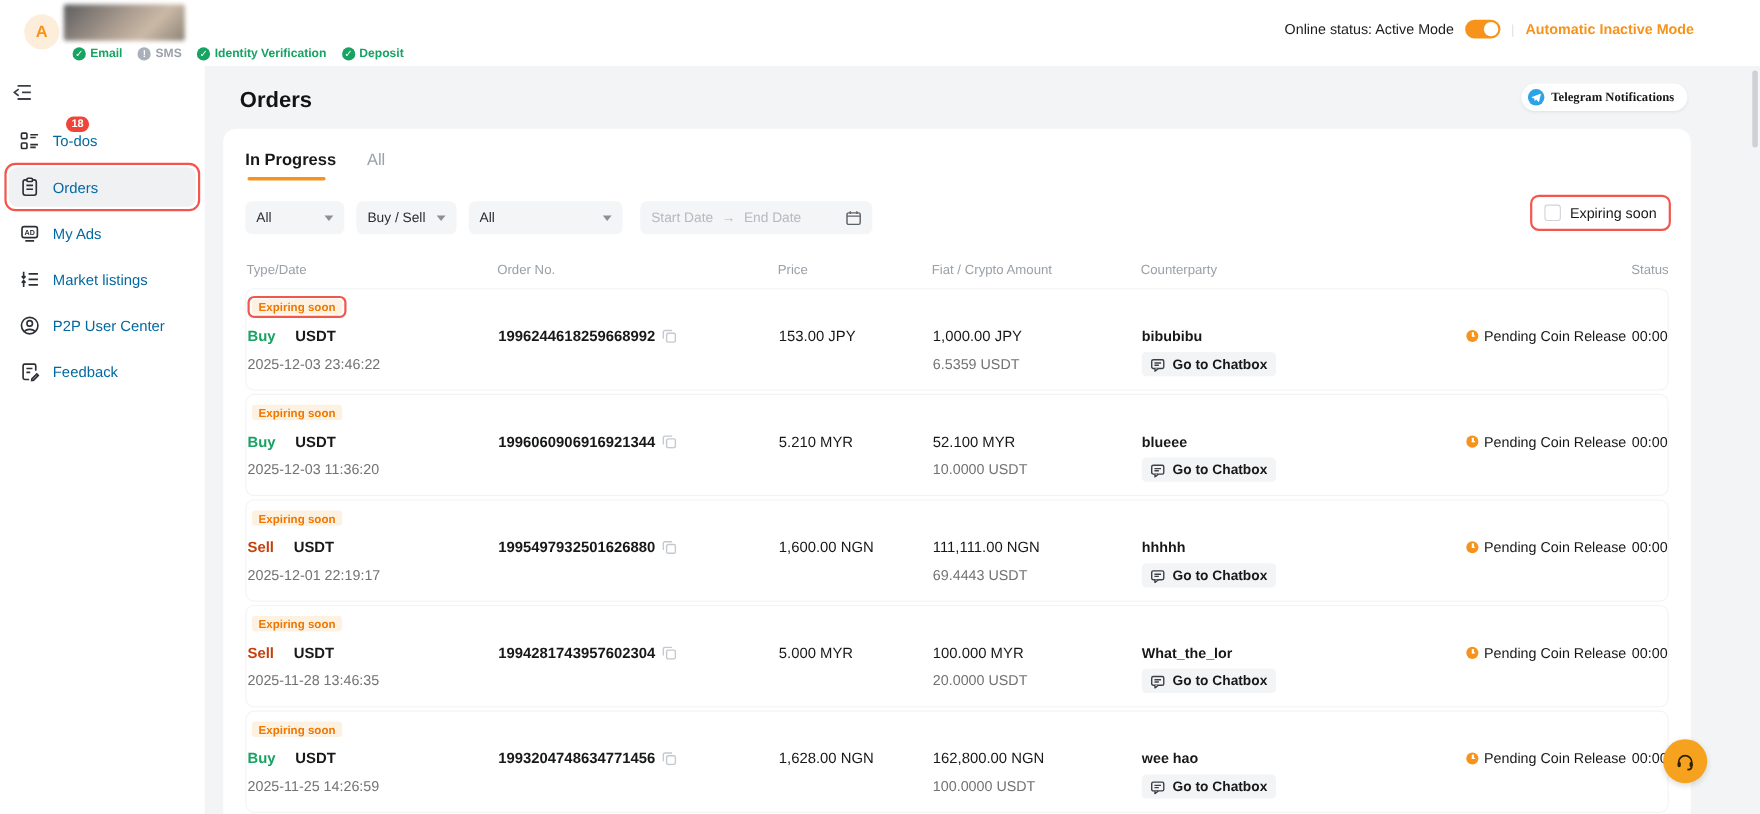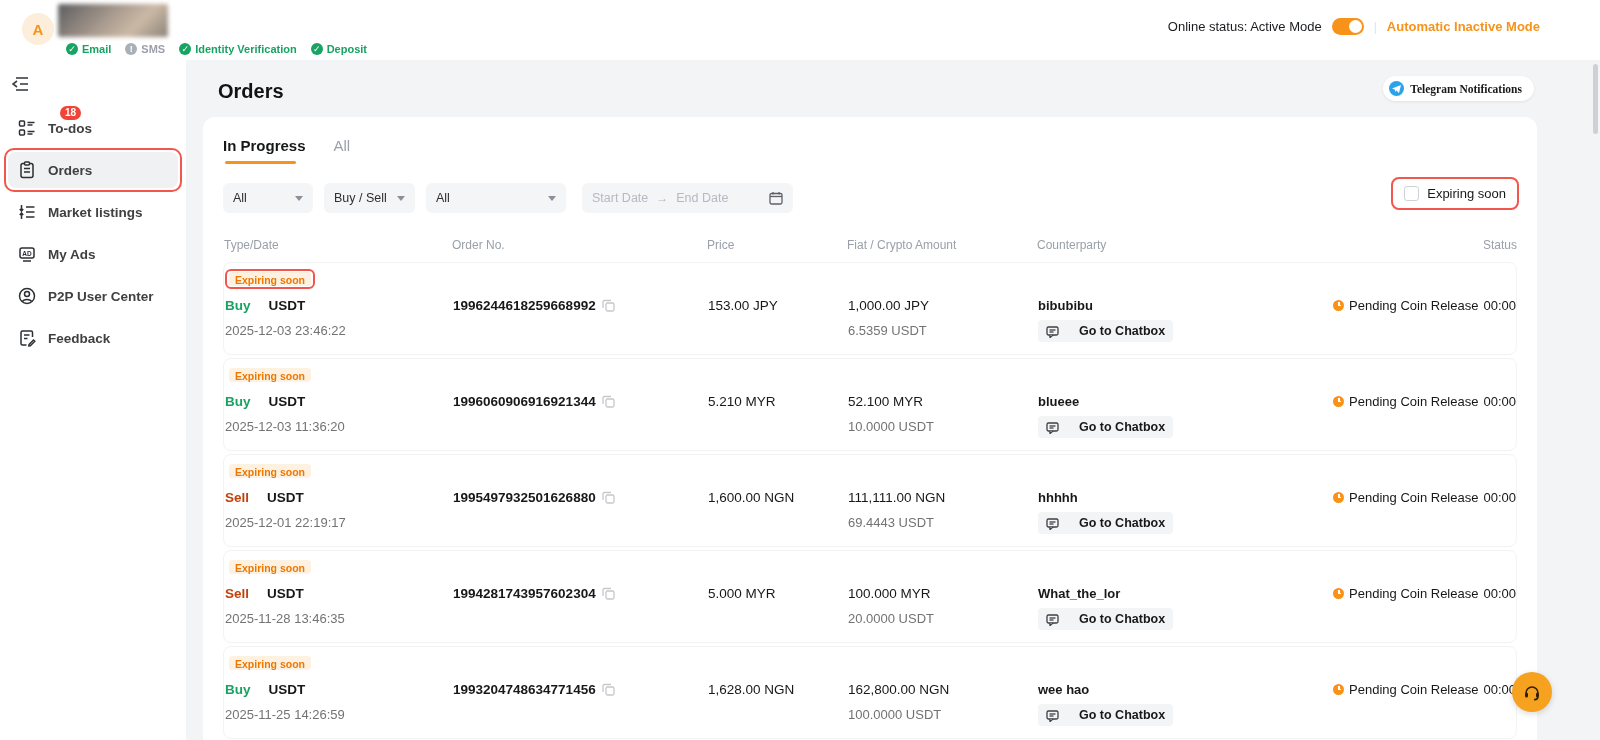--- a/index.html
+++ b/index.html
@@ -31,21 +31,21 @@
   .auto-inactive { color:#f7931a; font-weight:700; font-size:13px; cursor:pointer; }
 
   
   .sidebar { position:absolute; left:0; top:60px; width:186px; height:680px; background:#fff; z-index:4; }
   .collapse-btn { margin:16px 0 18px 12px; width:18px; height:16px; cursor:pointer; color:#3c4046; }
   .side-item { position:relative; display:flex; align-items:center; gap:12px; margin:6px 8px;
     padding:9px 10px; border-radius:8px; cursor:pointer; }
   .side-item.active { background:#f0f1f3; }
   .side-icon { width:18px; height:18px; color:#2c2f33; flex:0 0 18px; }
   .side-icon svg { width:18px; height:18px; display:block; }
-  .side-label { font-size:13.5px; color:#404040; font-weight:700; white-space:nowrap; }
+  .side-label { font-size:13.5px; color:#0369a1; font-weight:400; white-space:nowrap; }
   .side-badge { position:absolute; left:52px; top:-4px; background:#f04438; color:#fff; font-size:10px;
     font-weight:700; border-radius:9px; padding:2px 5px; line-height:10px; }
   .annot-orders { position:absolute; left:-4px; top:-4px; right:-4px; bottom:-4px;
     border:2.5px solid #f2564d; border-radius:10px; pointer-events:none; }
 
   
   .main { position:absolute; left:186px; top:60px; width:1414px; height:680px; }
   .page-title { position:absolute; left:32px; top:20px; font-size:20px; font-weight:700; color:#121314; }
   .tg-btn { position:absolute; right:66px; top:16px; height:25px; background:#fff; border:none;
     border-radius:13px; display:flex; align-items:center; gap:6px; padding:0 12px 0 6px;
@@ -98,21 +98,21 @@
   .row-cols { display:flex; align-items:flex-start; }
   .l1 { height:22px; display:flex; align-items:center; font-size:13.5px; }
   .l2 { height:22px; display:flex; align-items:center; font-size:13px; color:#737373; margin-top:3px; }
   .side-buy { color:#17a362; font-weight:700; }
   .side-sell { color:#c2410c; font-weight:700; }
   .asset { font-weight:700; margin-left:18px;text-align:center; }
   .orderno { font-weight:700; font-size:13.5px; }
   .copy-icon { margin-left:6px; color:#c4c9cf; cursor:pointer; display:inline-flex; }
   .copy-icon svg { width:13px; height:13px; }
   .cp-name { font-weight:700; font-size:13px; }
-  .chatbox-btn { margin-top:4px; display:inline-flex; align-items:center; gap:20px; border:none;
+  .chatbox-btn { margin-top:4px; display:inline-flex; align-items:center; gap:7px; border:none;
     background:#f3f4f6; border-radius:4px; padding:4px 8px; font-size:12.5px; font-weight:700;
     color:#17181a; cursor:pointer; font-family:inherit; }
   .chat-icon svg { width:13px; height:13px; display:block; color:#3c4046; }
   .col-status .l1 { justify-content:flex-end; gap:5px; font-size:13px; }
   .clock-icon { width:11px; height:11px; border-radius:50%; background:#f7931a; position:relative; flex:0 0 11px; }
   .clock-icon::after { content:""; position:absolute; left:5px; top:2px; width:1.5px; height:4px; background:#fff; }
   .clock-icon::before { content:""; position:absolute; left:5px; top:5px; width:3px; height:1.5px; background:#fff; }
 
   
   .support-fab { position:absolute; left:1512px; top:672px; width:40px; height:40px; border-radius:50%;
@@ -192,39 +192,39 @@
         <line x1="6" y1="7.5" x2="12" y2="7.5"></line>
           <line x1="6" y1="11" x2="12" y2="11"></line>
       </svg>
     </span>
     <span class="side-label">Orders</span>
   </div>
 
   <div class="side-item">
     <span class="side-icon">
       <svg viewBox="0 0 18 18" fill="none" stroke="currentColor" stroke-width="1.5">
+        <rect x="2" y="3" width="14" height="10" rx="2"></rect>
+        <text x="9" y="10.5" font-size="6.5" font-weight="bold" text-anchor="middle" stroke="none" fill="currentColor">AD</text>
+        <line x1="5" y1="16" x2="13" y2="16"></line>
+      </svg>
+    </span>
+    <span class="side-label">My Ads</span>
+  </div>
+
+  <div class="side-item">
+    <span class="side-icon">
+      <svg viewBox="0 0 18 18" fill="none" stroke="currentColor" stroke-width="1.5">
         <line x1="8" y1="4" x2="16.5" y2="4"></line>
           <line x1="8" y1="9" x2="16.5" y2="9"></line>
           <line x1="8" y1="14" x2="16.5" y2="14"></line>
         <path d="M3.5 2 L3.5 8 M1.8 6 L3.5 8 L5.2 6"></path>
         <path d="M3.5 16 L3.5 10 M1.8 12 L3.5 10 L5.2 12"></path>
       </svg>
     </span>
     <span class="side-label">Market listings</span>
-  </div>
-
-  <div class="side-item">
-    <span class="side-icon">
-      <svg viewBox="0 0 18 18" fill="none" stroke="currentColor" stroke-width="1.5">
-        <rect x="2" y="3" width="14" height="10" rx="2"></rect>
-        <text x="9" y="10.5" font-size="6.5" font-weight="bold" text-anchor="middle" stroke="none" fill="currentColor">AD</text>
-        <line x1="5" y1="16" x2="13" y2="16"></line>
-      </svg>
-    </span>
-    <span class="side-label">My Ads</span>
   </div>
 
   <div class="side-item">
     <span class="side-icon">
       <svg viewBox="0 0 18 18" fill="none" stroke="currentColor" stroke-width="1.5">
         <circle cx="9" cy="9" r="7.5"></circle>
           <circle cx="9" cy="7" r="2.5"></circle>
           <path d="M4.5 14.5 C5.5 11.8 12.5 11.8 13.5 14.5"></path>
       </svg>
     </span>

